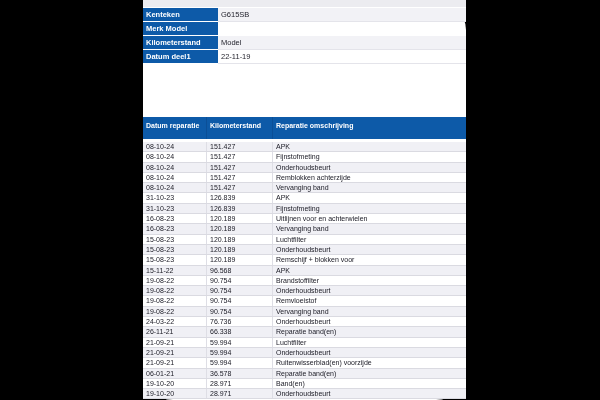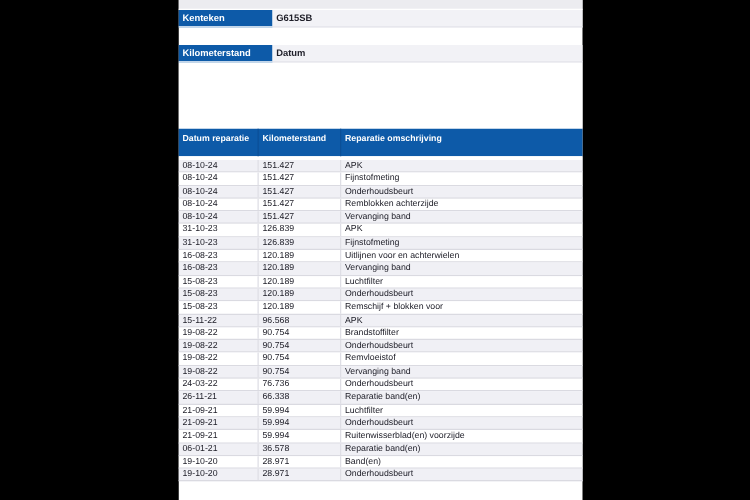--- a/index.html
+++ b/index.html
@@ -8,20 +8,21 @@
     background:#000;
     position:relative;
     overflow:hidden;
     font-family:"Liberation Sans", sans-serif;
   }
   .content {
     position:absolute;
     left:143px; top:0;
     width:323px; height:400px;
     background:#fff;
+    border-radius:30px;
   }
   .top-strip {
     height:8px;
     background:#ececf0;
     border-bottom:1px solid #fff;
   }
   
   .info-table { width:100%; }
   .info-row { display:flex; height:14px; }
   .info-label {
@@ -40,21 +41,21 @@
     flex:1;
     background:#ffffff;
     border-bottom:1px solid #e4e4ea;
     color:#1e1e28;
     font-size:7.5px;
     line-height:13px;
     padding-left:3px;
     white-space:nowrap;
     overflow:hidden;
   }
-  .info-row.odd .info-value { background:#f2f2f6;font-weight:bold; }
+  .info-row.odd .info-value { background:#f2f2f6; }
   .spacer { height:53px; background:#fff; }
   
   .rt-head { display:flex; height:22px; background:#0d5aa8; }
   .rt-head .hc {
     color:#fff;
     font-weight:bold;
     font-size:7px;
     padding:5px 0 0 3px;
     border-right:1px solid #0b4f97;
     white-space:nowrap;
@@ -87,24 +88,29 @@
 
 <div class="content">
   <div class="top-strip"></div>
 
   <div class="info-table">
       <div class="info-row odd">
         <div class="info-label">Kenteken</div>
         <div class="info-value">G615SB</div>
       </div>
       <div class="info-row">
+        <div class="info-label">Merk Model</div>
       </div>
       <div class="info-row odd">
         <div class="info-label">Kilometerstand</div>
-        <div class="info-value">Datum</div>
+        <div class="info-value">Model</div>
+      </div>
+      <div class="info-row">
+        <div class="info-label">Datum deel1</div>
+        <div class="info-value">22-11-19</div>
       </div>
     </div>
 
   <div class="spacer"></div>
 
   <div>
     <div class="rt-head">
         <div class="hc c1">Datum reparatie</div>
         <div class="hc c2">Kilometerstand</div>
         <div class="hc c3">Reparatie omschrijving</div>

